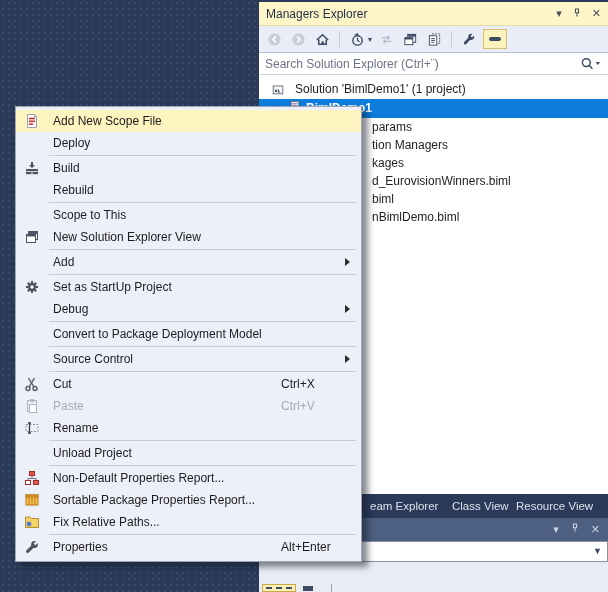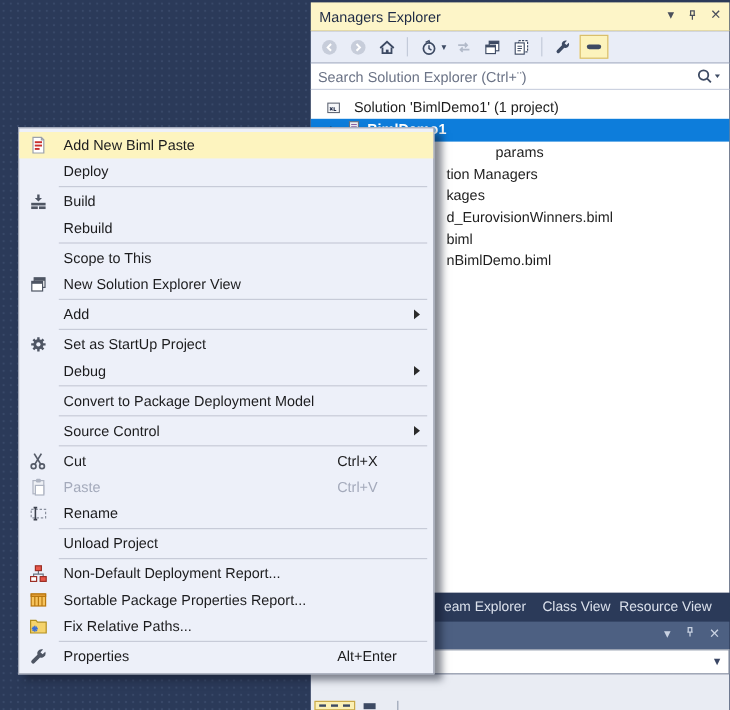--- a/index.html
+++ b/index.html
@@ -176,21 +176,21 @@
       <span class="exp-arrow" data-interactable="true"></span>
       <span class="ticon" style="left:28px;top:1px" data-interactable="false"><svg width="15" height="15" viewBox="0 0 16 16">
             <rect x="4.5" y="1.5" width="8" height="11" fill="#eceef2" stroke="#6b7280"></rect>
             <path d="M6 4h5M6 6h5M6 8h3" stroke="#8b61a8" stroke-width="1"></path>
             <rect x="2.5" y="8.5" width="5.5" height="5" fill="#cfd4dc" stroke="#6b7280"></rect>
           </svg></span>
       <span style="position:absolute;left:47px" data-interactable="false">BimlDemo1</span>
     </div>
     <div id="partials">
         <div class="trow" data-interactable="true" style="top: 43px;">
-          <span data-interactable="false" style="position: absolute; left: 113px; padding-left: 41px;">params</span>
+          <span data-interactable="false" style="position: absolute; left: 113px;">params</span>
         </div>
         <div class="trow" data-interactable="true" style="top: 61px;">
           <span data-interactable="false" style="position: absolute; left: 113px;">tion Managers</span>
         </div>
         <div class="trow" data-interactable="true" style="top: 79px;">
           <span data-interactable="false" style="position: absolute; left: 113px;">kages</span>
         </div>
         <div class="trow" data-interactable="true" style="top: 97px;">
           <span data-interactable="false" style="position: absolute; left: 113px;">d_EurovisionWinners.biml</span>
         </div>
@@ -230,21 +230,21 @@
     <div class="mi hl" data-interactable="true">
       <span class="ico" data-interactable="false">
         <svg viewBox="0 0 16 16">
           <path d="M3.5 1.5h7l2 2v11h-9z" fill="#fff" stroke="#9aa0ad"></path>
           <path d="M10.5 1.5v2h2" fill="none" stroke="#9aa0ad"></path>
           <rect x="5" y="4.7" width="6" height="1.6" fill="#c9302c"></rect>
           <rect x="5" y="7.5" width="6" height="1.6" fill="#c9302c"></rect>
           <rect x="5" y="10.3" width="4" height="1.6" fill="#c9302c"></rect>
         </svg>
       </span>
-      <span class="lab" data-interactable="false">Add New Biml Paste</span>
+      <span class="lab" data-interactable="false">Add New Scope File</span>
     </div>
     <div class="mi" data-interactable="true">
       <span class="lab" data-interactable="false">Deploy</span>
     </div>
     <div class="msep" data-interactable="false"></div>
     <div class="mi" data-interactable="true">
       <span class="ico" data-interactable="false">
         <svg viewBox="0 0 16 16">
           <path d="M8 8L5 5h2V2h2v3h2z" fill="#4e5563"></path>
           <rect x="2" y="9" width="12" height="2.2" fill="#4e5563"></rect>
@@ -349,21 +349,21 @@
     <div class="msep" data-interactable="false"></div>
     <div class="mi" data-interactable="true">
       <span class="ico" data-interactable="false">
         <svg viewBox="0 0 16 16">
           <path d="M8 5.5v3M4 10.5v-2h8v2" fill="none" stroke="#6b7280"></path>
           <rect x="5.5" y="1.5" width="5" height="4" fill="#e8574a" stroke="#9c2f26"></rect>
           <rect x="1.5" y="10.5" width="5" height="4" fill="#fff" stroke="#9c2f26"></rect>
           <rect x="9.5" y="10.5" width="5" height="4" fill="#e8574a" stroke="#9c2f26"></rect>
         </svg>
       </span>
-      <span class="lab" data-interactable="false">Non-Default Deployment Report...</span>
+      <span class="lab" data-interactable="false">Non-Default Properties Report...</span>
     </div>
     <div class="mi" data-interactable="true">
       <span class="ico" data-interactable="false">
         <svg viewBox="0 0 16 16">
           <rect x="2" y="3" width="12" height="10" fill="#f6c35c" stroke="#b9770e"></rect>
           <line x1="5" y1="3" x2="5" y2="13" stroke="#b9770e"></line>
           <line x1="8" y1="3" x2="8" y2="13" stroke="#b9770e"></line>
           <line x1="11" y1="3" x2="11" y2="13" stroke="#b9770e"></line>
           <rect x="2" y="3" width="12" height="2" fill="#e8a33d" stroke="#b9770e"></rect>
         </svg>

